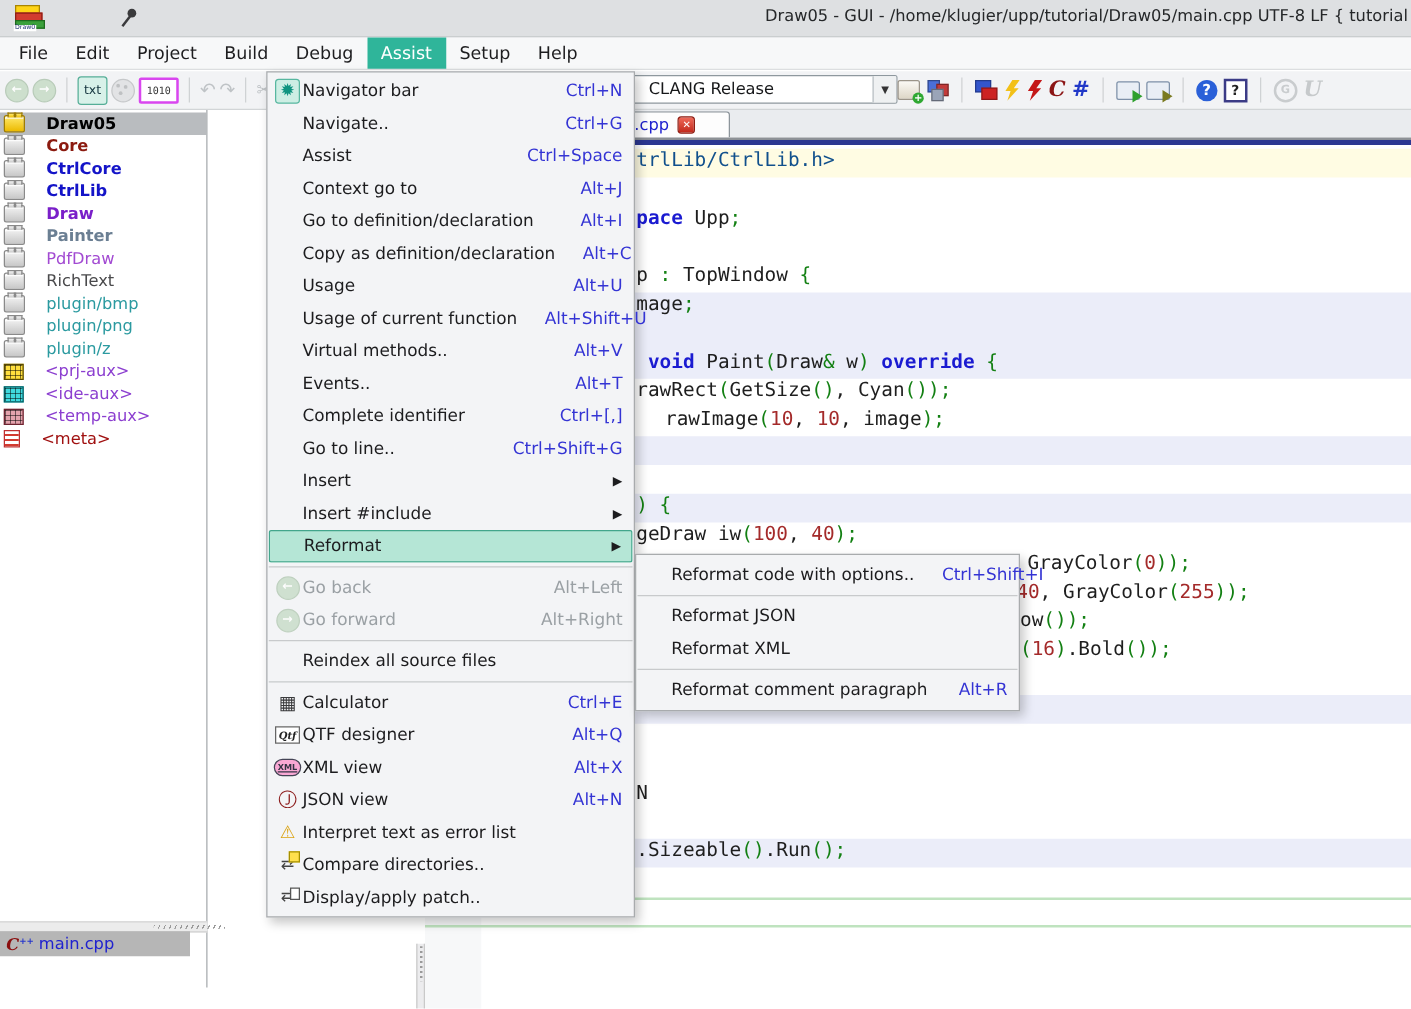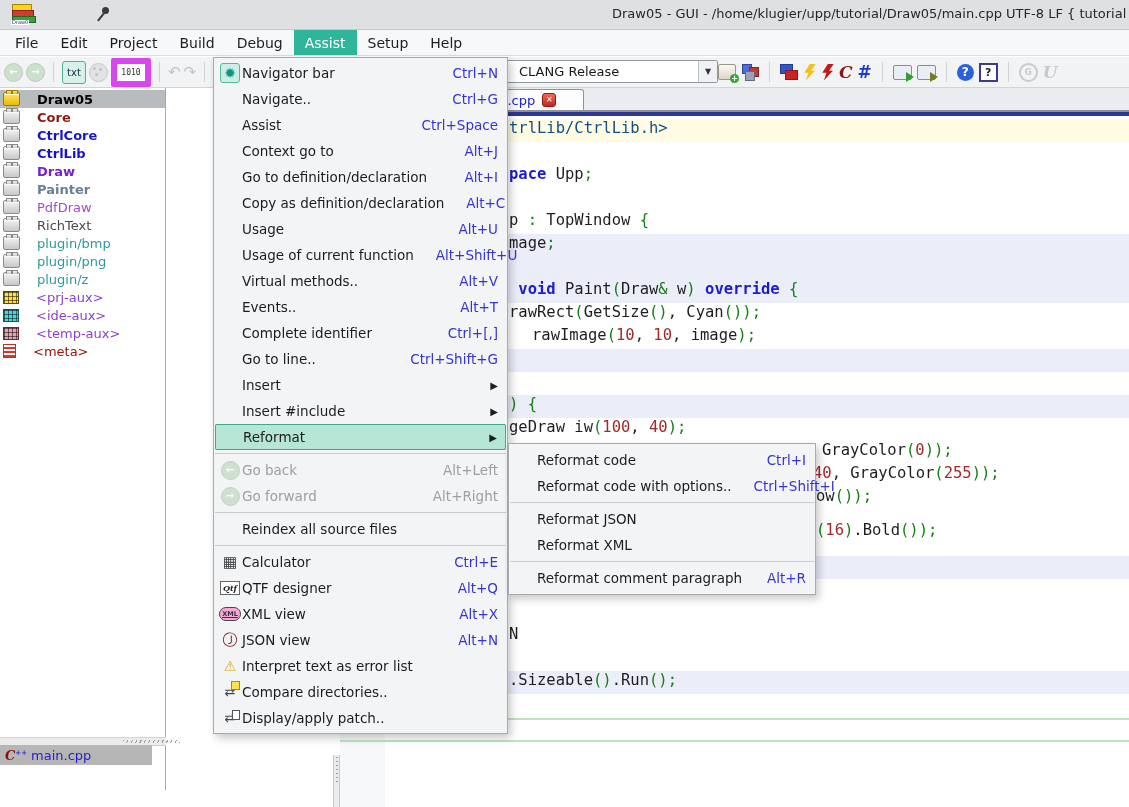--- a/index.html
+++ b/index.html
@@ -27,21 +27,21 @@
   
   .toolbar{position:absolute;left:0;top:57px;width:1129px;height:30px;background:#f2f3f5;border-bottom:1px solid #d2d5d7;}
   .tgroup{position:absolute;top:0;height:30px;display:flex;align-items:center;gap:3px;}
   .tsep{width:1px;height:20px;background:#cfd2d4;margin:0 5px;}
   .circ{width:17px;height:17px;border-radius:50%;background:#c7dcc7;border:1px solid #afc5af;color:#fff;
         font-size:10px;line-height:16px;text-align:center;font-weight:bold;opacity:.85;}
   .btn-txt{width:22px;height:21px;border:1px solid #55ae97;background:#d8f1e9;border-radius:3px;
            font-size:10px;color:#13333d;display:flex;align-items:center;justify-content:center;}
   .palette{width:17px;height:17px;border-radius:50%;background:#e2e3e5;border:1px solid #c6c8ca;position:relative;}
   .palette i{position:absolute;width:3px;height:3px;border-radius:50%;background:#bfc1c3;}
-  .btn-1010{min-width:24px;height:17px;border:6px solid #d946ef;background:#fff;border-radius:2px;
+  .btn-1010{min-width:24px;height:17px;border:2px solid #d946ef;background:#fff;border-radius:2px;
             font:8px "DejaVu Sans Mono",monospace;color:#333;display:flex;align-items:center;justify-content:center;padding:0 2px;}
   .gly{font-size:15px;color:#bfc3c6;line-height:30px;}
   .copyic{width:11px;height:13px;border:1px solid #c6c9cb;background:#f4f5f6;box-shadow:3px -3px 0 -1px #eceeef,3px -3px 0 0 #c6c9cb;}
 
   .combo{position:absolute;left:470px;top:3px;width:248px;height:23px;background:#fff;border:1px solid #8e989e;border-radius:2px;display:flex;box-sizing:border-box;}
   .combo .val{flex:1;font-size:13px;color:#17181a;line-height:21px;padding-left:48px;white-space:nowrap;overflow:hidden;}
   .combo .drop{width:18px;border-left:1px solid #b9bfc3;background:#eff1f2;display:flex;align-items:center;justify-content:center;font-size:8px;color:#333;}
 
   .pkgadd{position:relative;width:16px;height:14px;border:1px solid #9b9488;background:linear-gradient(#fbf9f4,#ddd6c6);border-radius:2px;}
   .pkgadd b{position:absolute;right:-4px;bottom:-4px;width:9px;height:9px;border-radius:50%;background:#2fa832;color:#fff;font-size:8px;line-height:9px;text-align:center;}
@@ -319,21 +319,21 @@
       <div class="frag" style="left: 509px; top: 211px;"><span class="d">p </span><span class="p">:</span><span class="d"> TopWindow </span><span class="p">{</span></div>
       <div class="frag" style="left: 509px; top: 234px;"><span class="d">mage</span><span class="p">;</span></div>
       <div class="frag" style="left: 509px; top: 280px;"><span class="d"> </span><span class="k">void</span><span class="d"> Paint</span><span class="p">(</span><span class="d">Draw</span><span class="p">&amp;</span><span class="d"> w</span><span class="p">)</span><span class="d"> </span><span class="k">override</span><span class="d"> </span><span class="p">{</span></div>
       <div class="frag" style="left: 509px; top: 303px;"><span class="d">rawRect</span><span class="p">(</span><span class="d">GetSize</span><span class="p">()</span><span class="d">,</span><span class="d"> Cyan</span><span class="p">()</span><span class="p">)</span><span class="p">;</span></div>
       <div class="frag" style="left: 532px; top: 326px;"><span class="d">rawImage</span><span class="p">(</span><span class="n">10</span><span class="d">, </span><span class="n">10</span><span class="d">, image</span><span class="p">)</span><span class="p">;</span></div>
       <div class="frag" style="left: 509px; top: 395px;"><span class="p">)</span><span class="d"> </span><span class="p">{</span></div>
       <div class="frag" style="left: 509px; top: 418px;"><span class="d">geDraw iw</span><span class="p">(</span><span class="n">100</span><span class="d">, </span><span class="n">40</span><span class="p">)</span><span class="p">;</span></div>
       <div class="frag" style="left: 822px; top: 441px;"><span class="d">GrayColor</span><span class="p">(</span><span class="n">0</span><span class="p">))</span><span class="p">;</span></div>
       <div class="frag" style="left: 813px; top: 464px;"><span class="n">40</span><span class="d">, GrayColor</span><span class="p">(</span><span class="n">255</span><span class="p">))</span><span class="p">;</span></div>
       <div class="frag" style="left: 816px; top: 487px;"><span class="d">ow</span><span class="p">())</span><span class="p">;</span></div>
-      <div class="frag" style="left: 816px; top: 521px;"><span class="p">(</span><span class="n">16</span><span class="p">)</span><span class="d">.Bold</span><span class="p">())</span><span class="p">;</span></div>
+      <div class="frag" style="left: 816px; top: 510px;"><span class="p">(</span><span class="n">16</span><span class="p">)</span><span class="d">.Bold</span><span class="p">())</span><span class="p">;</span></div>
       <div class="frag" style="left: 509px; top: 625px;"><span class="d">N</span></div>
       <div class="frag" style="left: 509px; top: 671px;"><span class="d">.Sizeable</span><span class="p">()</span><span class="d">.Run</span><span class="p">()</span><span class="p">;</span></div>
     </div>
   <div id="greens">
       <div class="greenline" style="top: 718px;"></div>
       <div class="greenline" style="top: 740px;"></div>
     </div>
 
   <div class="menu" id="assistMenu" style="left:213px;top:57px;width:295px;">
       <div class="mi">
@@ -478,25 +478,20 @@
         <span class="ic">
           <span class="ic-patch">⇄<i></i></span>
         </span>
         <span class="lbl">Display/apply patch..</span>
       </div>
     </div>
 
   <div class="menu" id="reformatMenu" style="left:508px;top:443px;width:308px;z-index:60;padding:3px 0;">
       <div class="mi">
         <span class="ic"></span>
-        <span class="lbl">Reformat code</span>
-        <span class="sc">Ctrl+I</span>
-      </div>
-      <div class="mi">
-        <span class="ic"></span>
         <span class="lbl">Reformat code with options..</span>
         <span class="sc">Ctrl+Shift+I</span>
       </div>
       <div class="msep"></div>
       <div class="mi">
         <span class="ic"></span>
         <span class="lbl">Reformat JSON</span>
       </div>
       <div class="mi">
         <span class="ic"></span>

